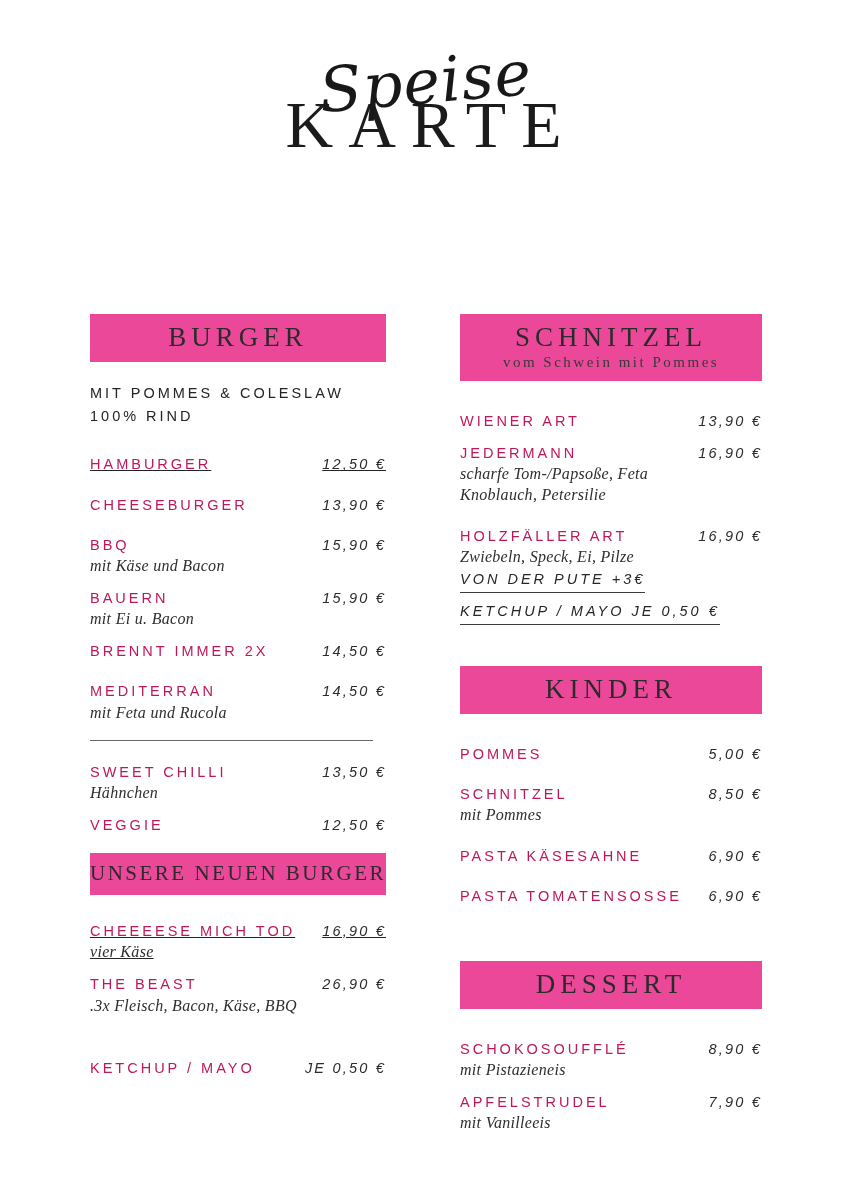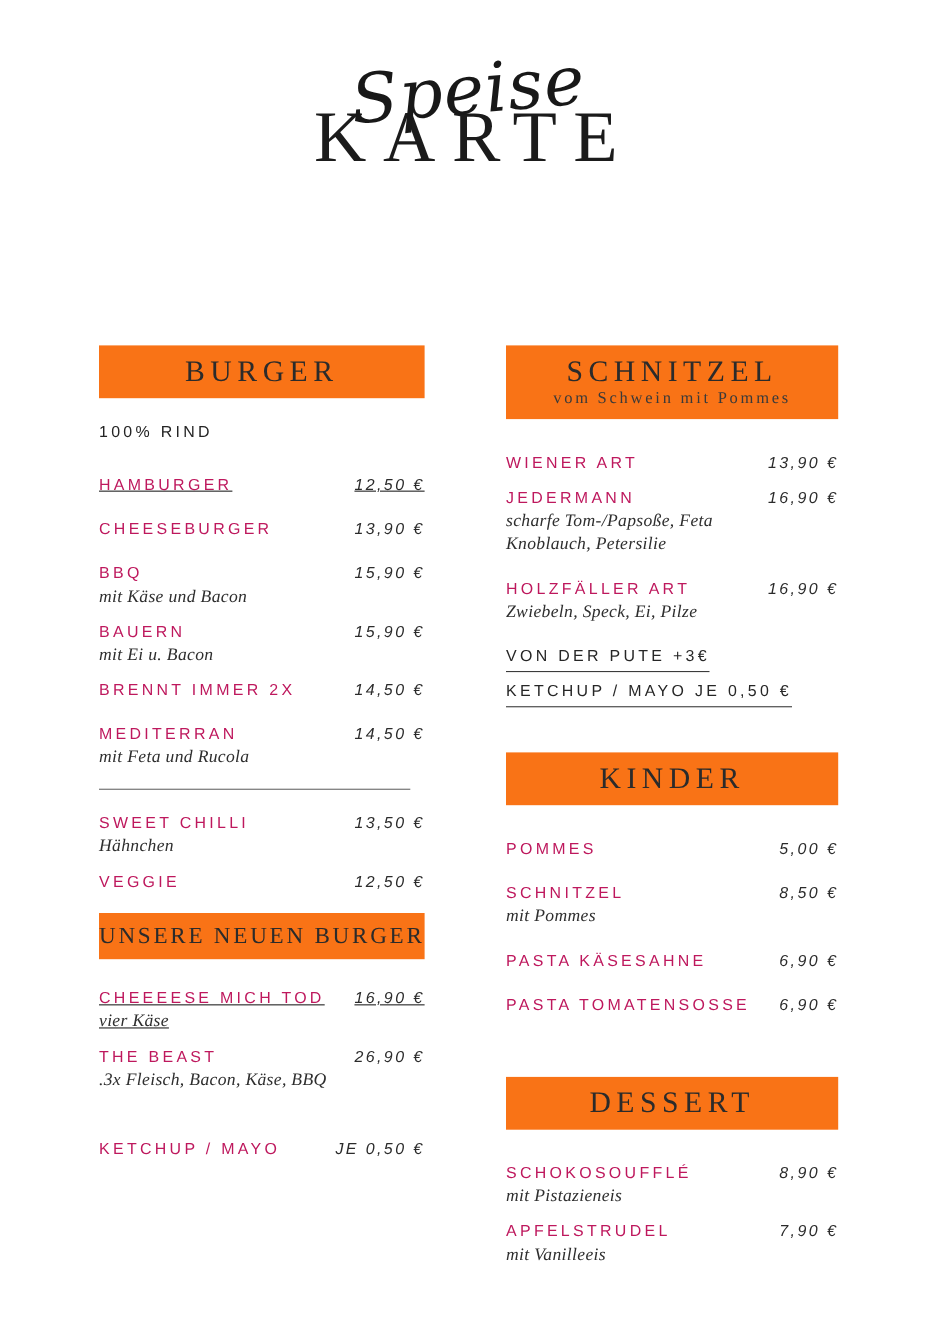--- a/index.html
+++ b/index.html
@@ -19,21 +19,21 @@
     color:#1b1b1b; margin-top:-24px;
   }
 
   
   .columns { display:flex; gap:74px; margin-top:86px; }
   .col { flex:0 0 auto; }
   .col-left  { width:296px; }
   .col-right { width:302px; }
 
   
-  .banner { background:#f97316; text-align:center; padding:10px 0 11px; }
+  .banner { background:#ec4899; text-align:center; padding:10px 0 11px; }
   .banner-title {
     font-family:"Liberation Serif",serif; font-weight:400; margin:0;
     font-size:27px; line-height:1; letter-spacing:5px; color:#2b2b2b;
   }
   .banner-title.narrow { font-size:21px; letter-spacing:2.5px; }
   .banner-sub {
     font-family:"Liberation Serif",serif; font-size:15px; letter-spacing:2.5px;
     color:#3a3a3a; margin-top:4px; line-height:1;
   }
 
@@ -53,21 +53,21 @@
     font-family:"Liberation Serif",serif; font-style:italic; font-size:16px;
     color:#2e2e2e; margin-top:2px; line-height:1.2; letter-spacing:0.3px;
   }
 
   .divider { border:none; border-top:1px solid #696969; width:283px; margin:18px 0 0 0; }
 
   .section-new { margin-top:19px; }
   .section-kinder { margin-top:41px; }
   .section-dessert { margin-top:56px; }
 
-  .notes-block { margin-top:22px; }
+  .notes-block { margin-top:4px;font-style:italic; }
   .note-underline {
     display:table; font-size:14.5px; letter-spacing:3px; color:#262626;
     border-bottom:1.6px solid #3c3c3c; padding-bottom:4px; margin-bottom:9px; line-height:1.25;
   }
 </style>
 </head>
 <body>
 
 <div class="page">
 
@@ -79,20 +79,21 @@
   <div class="columns">
 
     <div class="col col-left">
 
       <section>
         <div class="banner">
           <h2 class="banner-title">BURGER</h2>
         </div>
 
         <div class="note">
+          <div>MIT POMMES &amp; COLESLAW</div>
           <div>100% RIND</div>
         </div>
 
         <div class="row first">
           <div class="row-top">
             <span class="item-name">HAMBURGER</span>
             <span class="item-price">12,50 €</span>
           </div>
         </div>
 

